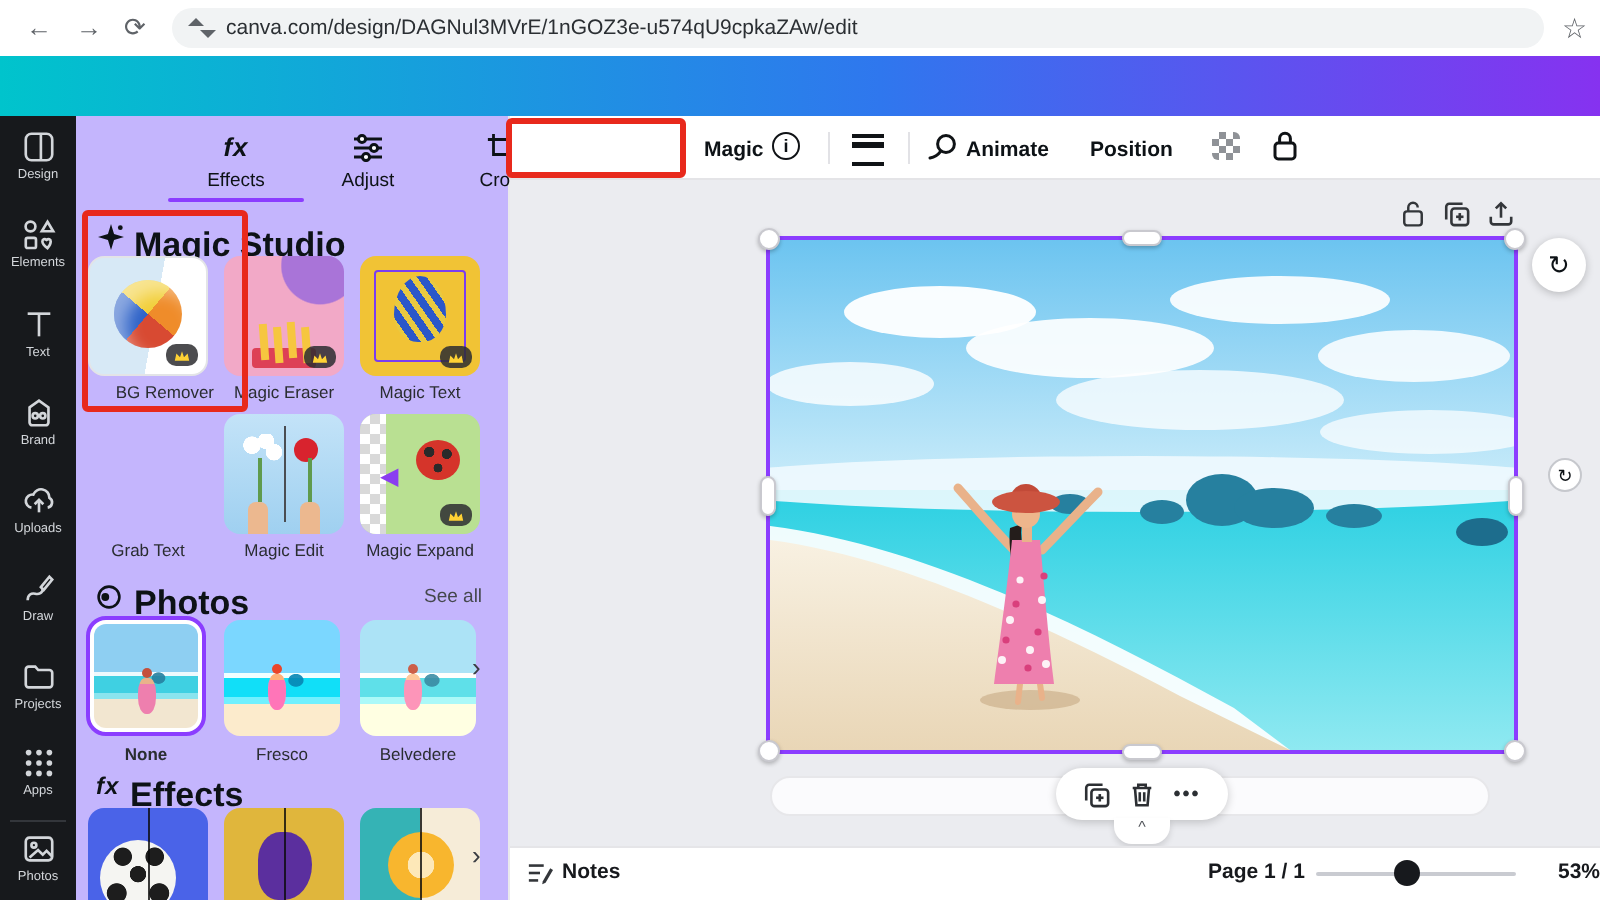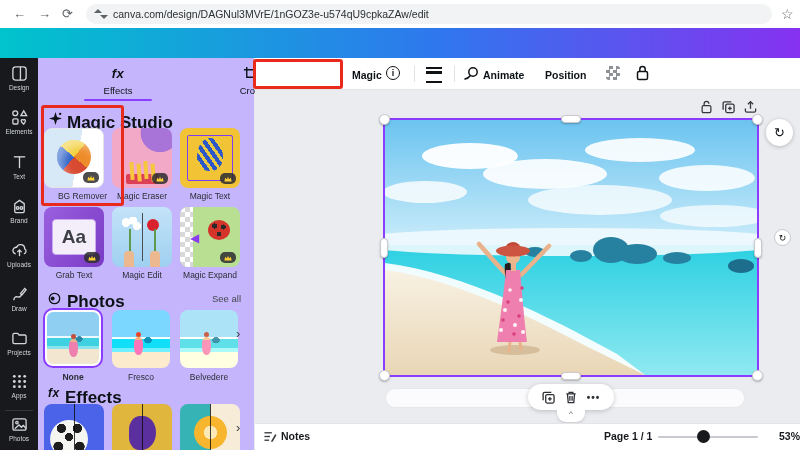--- a/index.html
+++ b/index.html
@@ -268,20 +268,31 @@
       <span class="lab">Photos</span>
     </div>
   </div>
 
   <div class="abs panel">
 
     <div class="tab" style="left:47px;top:8px;">
       <span class="fxi">fx</span>
       <span class="lab">Effects</span>
     </div>
+    <div class="tab" style="left:113px;top:8px;">
+      <svg width="16" height="15" viewBox="0 0 16 15">
+          <line x1="1" y1="3.5" x2="15" y2="3.5"></line>
+          <circle cx="5" cy="3.5" r="1.8" fill="#fff"></circle>
+          <line x1="1" y1="8" x2="15" y2="8"></line>
+          <circle cx="11" cy="8" r="1.8" fill="#fff"></circle>
+          <line x1="1" y1="12.5" x2="15" y2="12.5"></line>
+          <circle cx="7" cy="12.5" r="1.8" fill="#fff"></circle>
+        </svg>
+      <span class="lab">Adjust</span>
+    </div>
     <div class="tab" style="left:179px;top:8px;">
       <svg width="15" height="15" viewBox="0 0 16 16">
           <path d="M4 1 L4 12 L15 12"></path>
           <path d="M1 4 L12 4 L12 15"></path>
         </svg>
       <span class="lab">Crop</span>
     </div>
     <div class="abs underline" style="left:46px;top:41px;width:68px;"></div>
     <div class="abs scrollbar" style="top:50px;height:40px;"></div>
 
@@ -314,30 +325,20 @@
       <span class="crownbadge">
           <svg width="8" height="6" viewBox="0 0 20 14">
             <path d="M1 13 L3 4 7.5 8.5 10 1 12.5 8.5 17 4 19 13 Z" fill="#ffd234"></path>
           </svg>
         </span>
     </div>
     <span class="t-label" style="left:3px;top:133px;text-align:right;">BG Remover</span>
     <span class="t-label" style="left:71px;top:133px;">Magic Eraser</span>
     <span class="t-label" style="left:139px;top:133px;">Magic Text</span>
 
-    <div class="thumb t-gtext" style="left:6px;top:149px;">
-      <div class="card">
-          <span>Aa</span>
-        </div>
-      <span class="crownbadge">
-          <svg width="8" height="6" viewBox="0 0 20 14">
-            <path d="M1 13 L3 4 7.5 8.5 10 1 12.5 8.5 17 4 19 13 Z" fill="#ffd234"></path>
-          </svg>
-        </span>
-    </div>
     <div class="thumb t-medit" style="left:74px;top:149px;">
       <div class="div"></div>
       <div class="daisy"></div>
       <div class="rose"></div>
       <div class="stem" style="left:17px;top:22px;height:22px;"></div>
       <div class="stem" style="left:42px;top:22px;height:22px;"></div>
       <div class="hand" style="left:12px;"></div>
       <div class="hand" style="right:12px;"></div>
     </div>
     <div class="thumb t-expand" style="left:142px;top:149px;">

